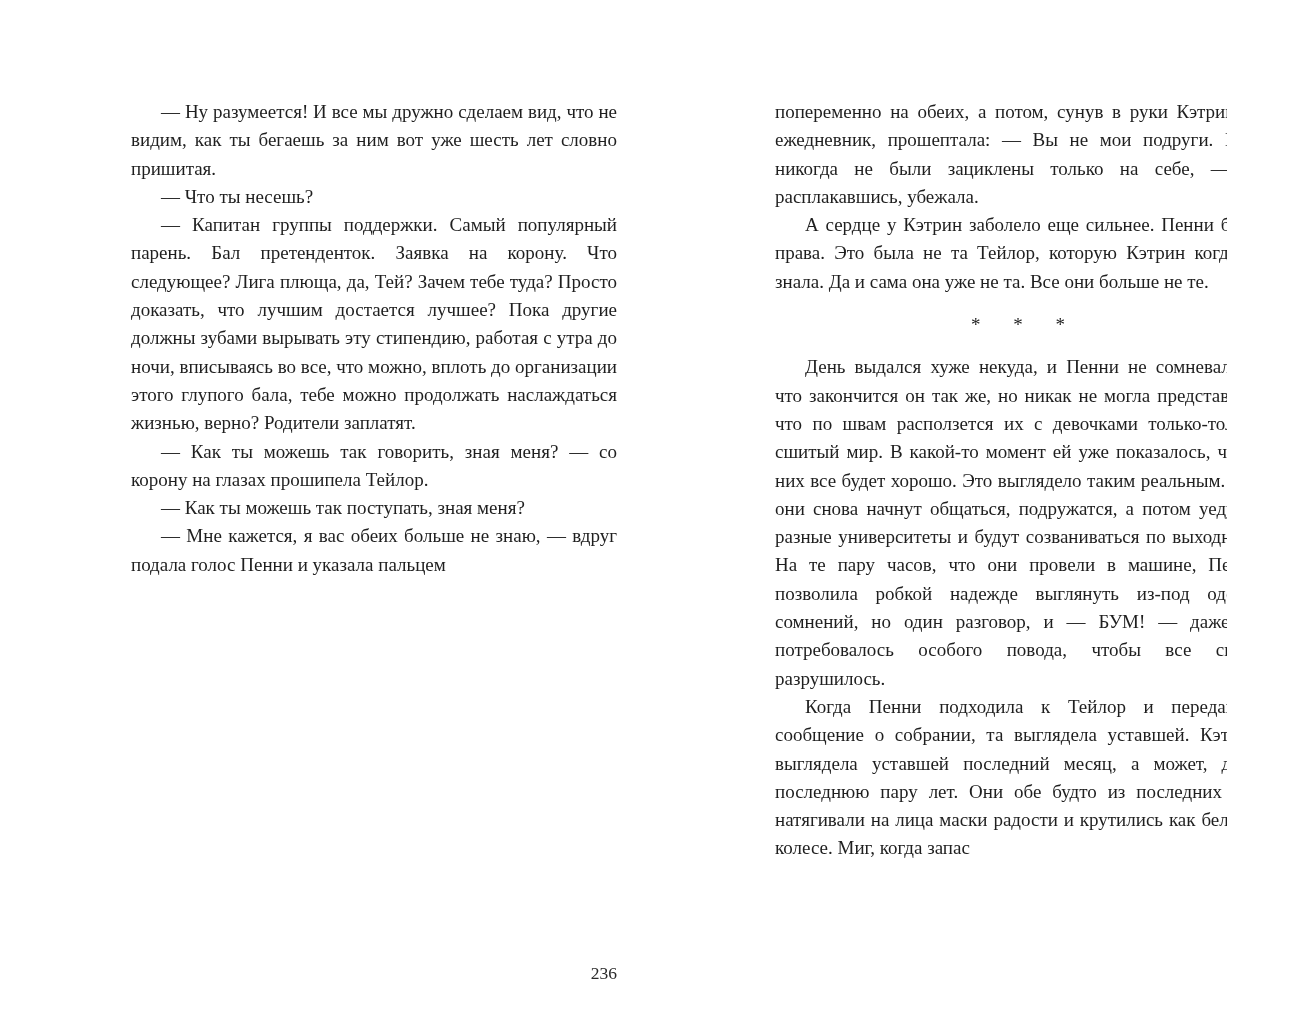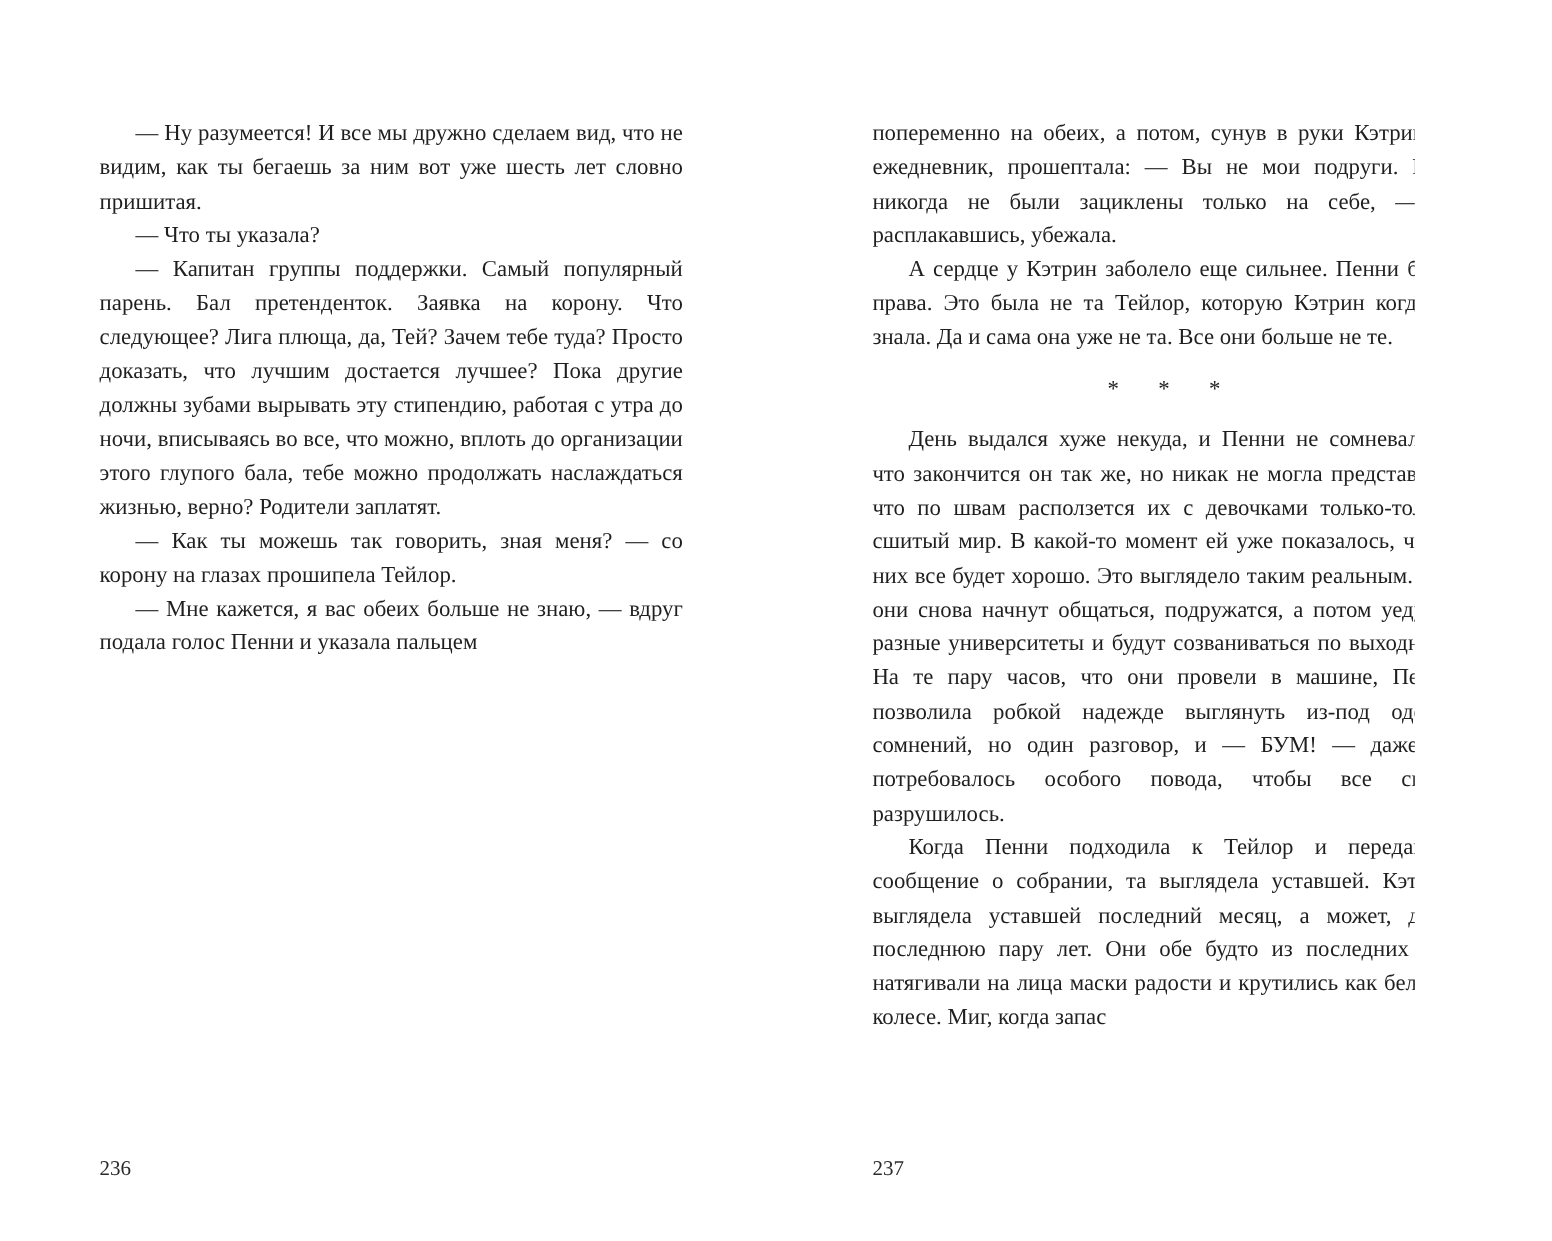--- a/index.html
+++ b/index.html
@@ -12,20 +12,21 @@
     font-family: "Liberation Serif", "DejaVu Serif", serif;
     color: #1f1f1f;
     position: relative;
   }
   .spread {
     position: relative;
     width: 1179px;
     height: 1034px;
     background: #ffffff;
     overflow: hidden;
+    margin-left: 48px;
   }
   .text-block {
     position: absolute;
     top: 98px;
     width: 486px;
     font-size: 19px;
     line-height: 28.3px;
     text-align: justify;
     hyphens: auto;
     -webkit-hyphens: auto;
@@ -37,21 +38,21 @@
   .separator {
     text-align: center;
     text-indent: 14px;     
     letter-spacing: 14px;
     margin: 15px 0 14px 0;
   }
   .page-number {
     position: absolute;
     top: 963px;
     width: 486px;
-    text-align: left;
+    text-align: right;
     font-size: 17.5px;
     color: #2a2a2a;
   }
   .num-left  { left: 83px; }
   .num-right { left: 727px; }
   .crown {
     position: absolute;
     left: 1189px;
     top: 924px;
     width: 74px;
@@ -59,23 +60,24 @@
     opacity: 0.85;
   }
 </style>
 </head>
 <body>
 
 <div class="spread">
 
   <div class="text-block col-left">
       <p class="para indent">— Ну разумеется! И все мы дружно сделаем вид, что не видим, как ты бегаешь за ним вот уже шесть лет словно пришитая.</p>
-      <p class="para indent">— Что ты указала?</p>
+      <p class="para indent">— Что ты несешь?</p>
       <p class="para indent">— Капитан группы поддержки. Самый популярный парень. Бал претенденток. Заявка на корону. Что следующее? Лига плюща, да, Тей? Зачем тебе туда? Просто доказать, что лучшим достается лучшее? Пока другие должны зубами вырывать эту стипендию, работая с утра до ночи, вписываясь во все, что можно, вплоть до организации этого глупого бала, тебе можно продолжать наслаждаться жизнью, верно? Родители заплатят.</p>
       <p class="para indent">— Как ты можешь так говорить, зная меня? — со корону на глазах прошипела Тейлор.</p>
+      <p class="para indent">— Как ты можешь так поступать, зная меня?</p>
       <p class="para indent">— Мне кажется, я вас обеих больше не знаю, — вдруг подала голос Пенни и указала пальцем</p>
     </div>
 
   <div class="text-block col-right">
       <p class="para">попеременно на обеих, а потом, сунув в руки Кэтрин ее ежедневник, прошептала: — Вы не мои подруги. Мои никогда не были зациклены только на себе, — и, расплакавшись, убежала.</p>
       <p class="para indent">А сердце у Кэтрин заболело еще сильнее. Пенни была права. Это была не та Тейлор, которую Кэтрин когда-то знала. Да и сама она уже не та. Все они больше не те.</p>
       <p class="separator">* * *</p>
       <p class="para indent">День выдался хуже некуда, и Пенни не сомневалась, что закончится он так же, но никак не могла представить, что по швам расползется их с девочками только-только сшитый мир. В какой-то момент ей уже показалось, что у них все будет хорошо. Это выглядело таким реальным. Вот они снова начнут общаться, подружатся, а потом уедут в разные университеты и будут созваниваться по выходным. На те пару часов, что они провели в машине, Пенни позволила робкой надежде выглянуть из-под одеяла сомнений, но один разговор, и — БУМ! — даже не потребовалось особого повода, чтобы все снова разрушилось.</p>
       <p class="para indent">Когда Пенни подходила к Тейлор и передавала сообщение о собрании, та выглядела уставшей. Кэт же выглядела уставшей последний месяц, а может, даже последнюю пару лет. Они обе будто из последних сил натягивали на лица маски радости и крутились как белка в колесе. Миг, когда запас</p>
     </div>

